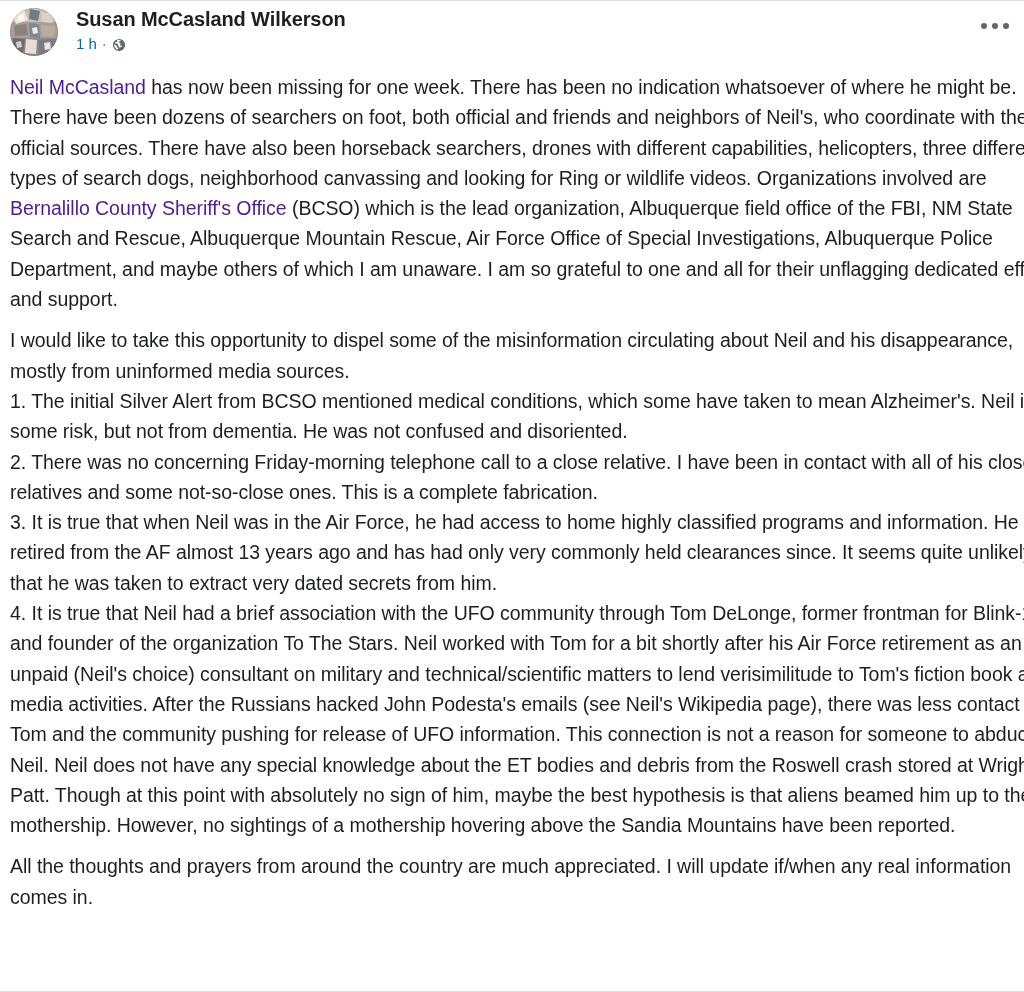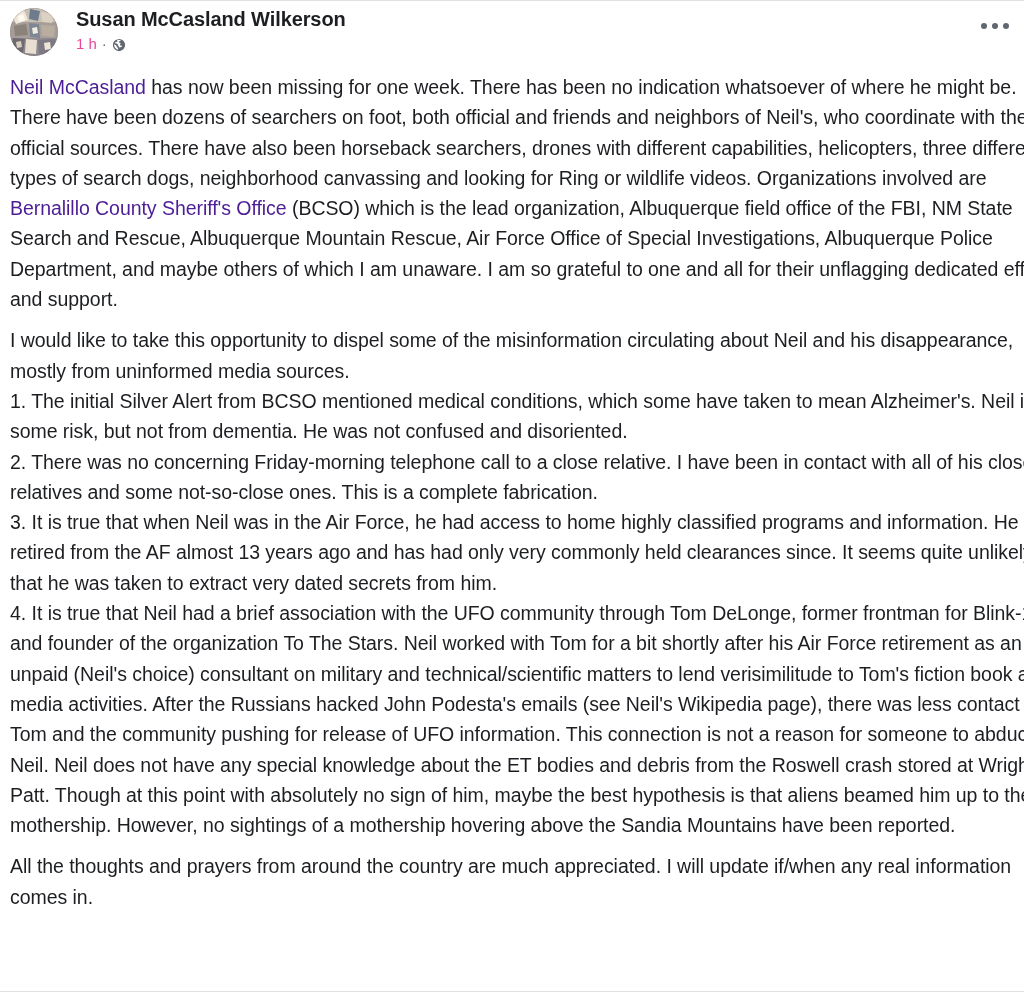--- a/index.html
+++ b/index.html
@@ -60,21 +60,21 @@
     white-space: nowrap;
   }
   .meta-row {
     display: flex;
     align-items: center;
     margin-top: 4px;
     color: #606770;
     font-size: 15px;
     line-height: 18px;
   }
-  .meta-time { color: #ec4899; }
+  .meta-time { color: #0369a1; }
   .meta-dot {
     margin: 0 5px;
     color: #606770;
     font-size: 15px;
     line-height: 18px;
   }
   .globe-icon {
     display: inline-flex;
     align-items: center;
     justify-content: center;

